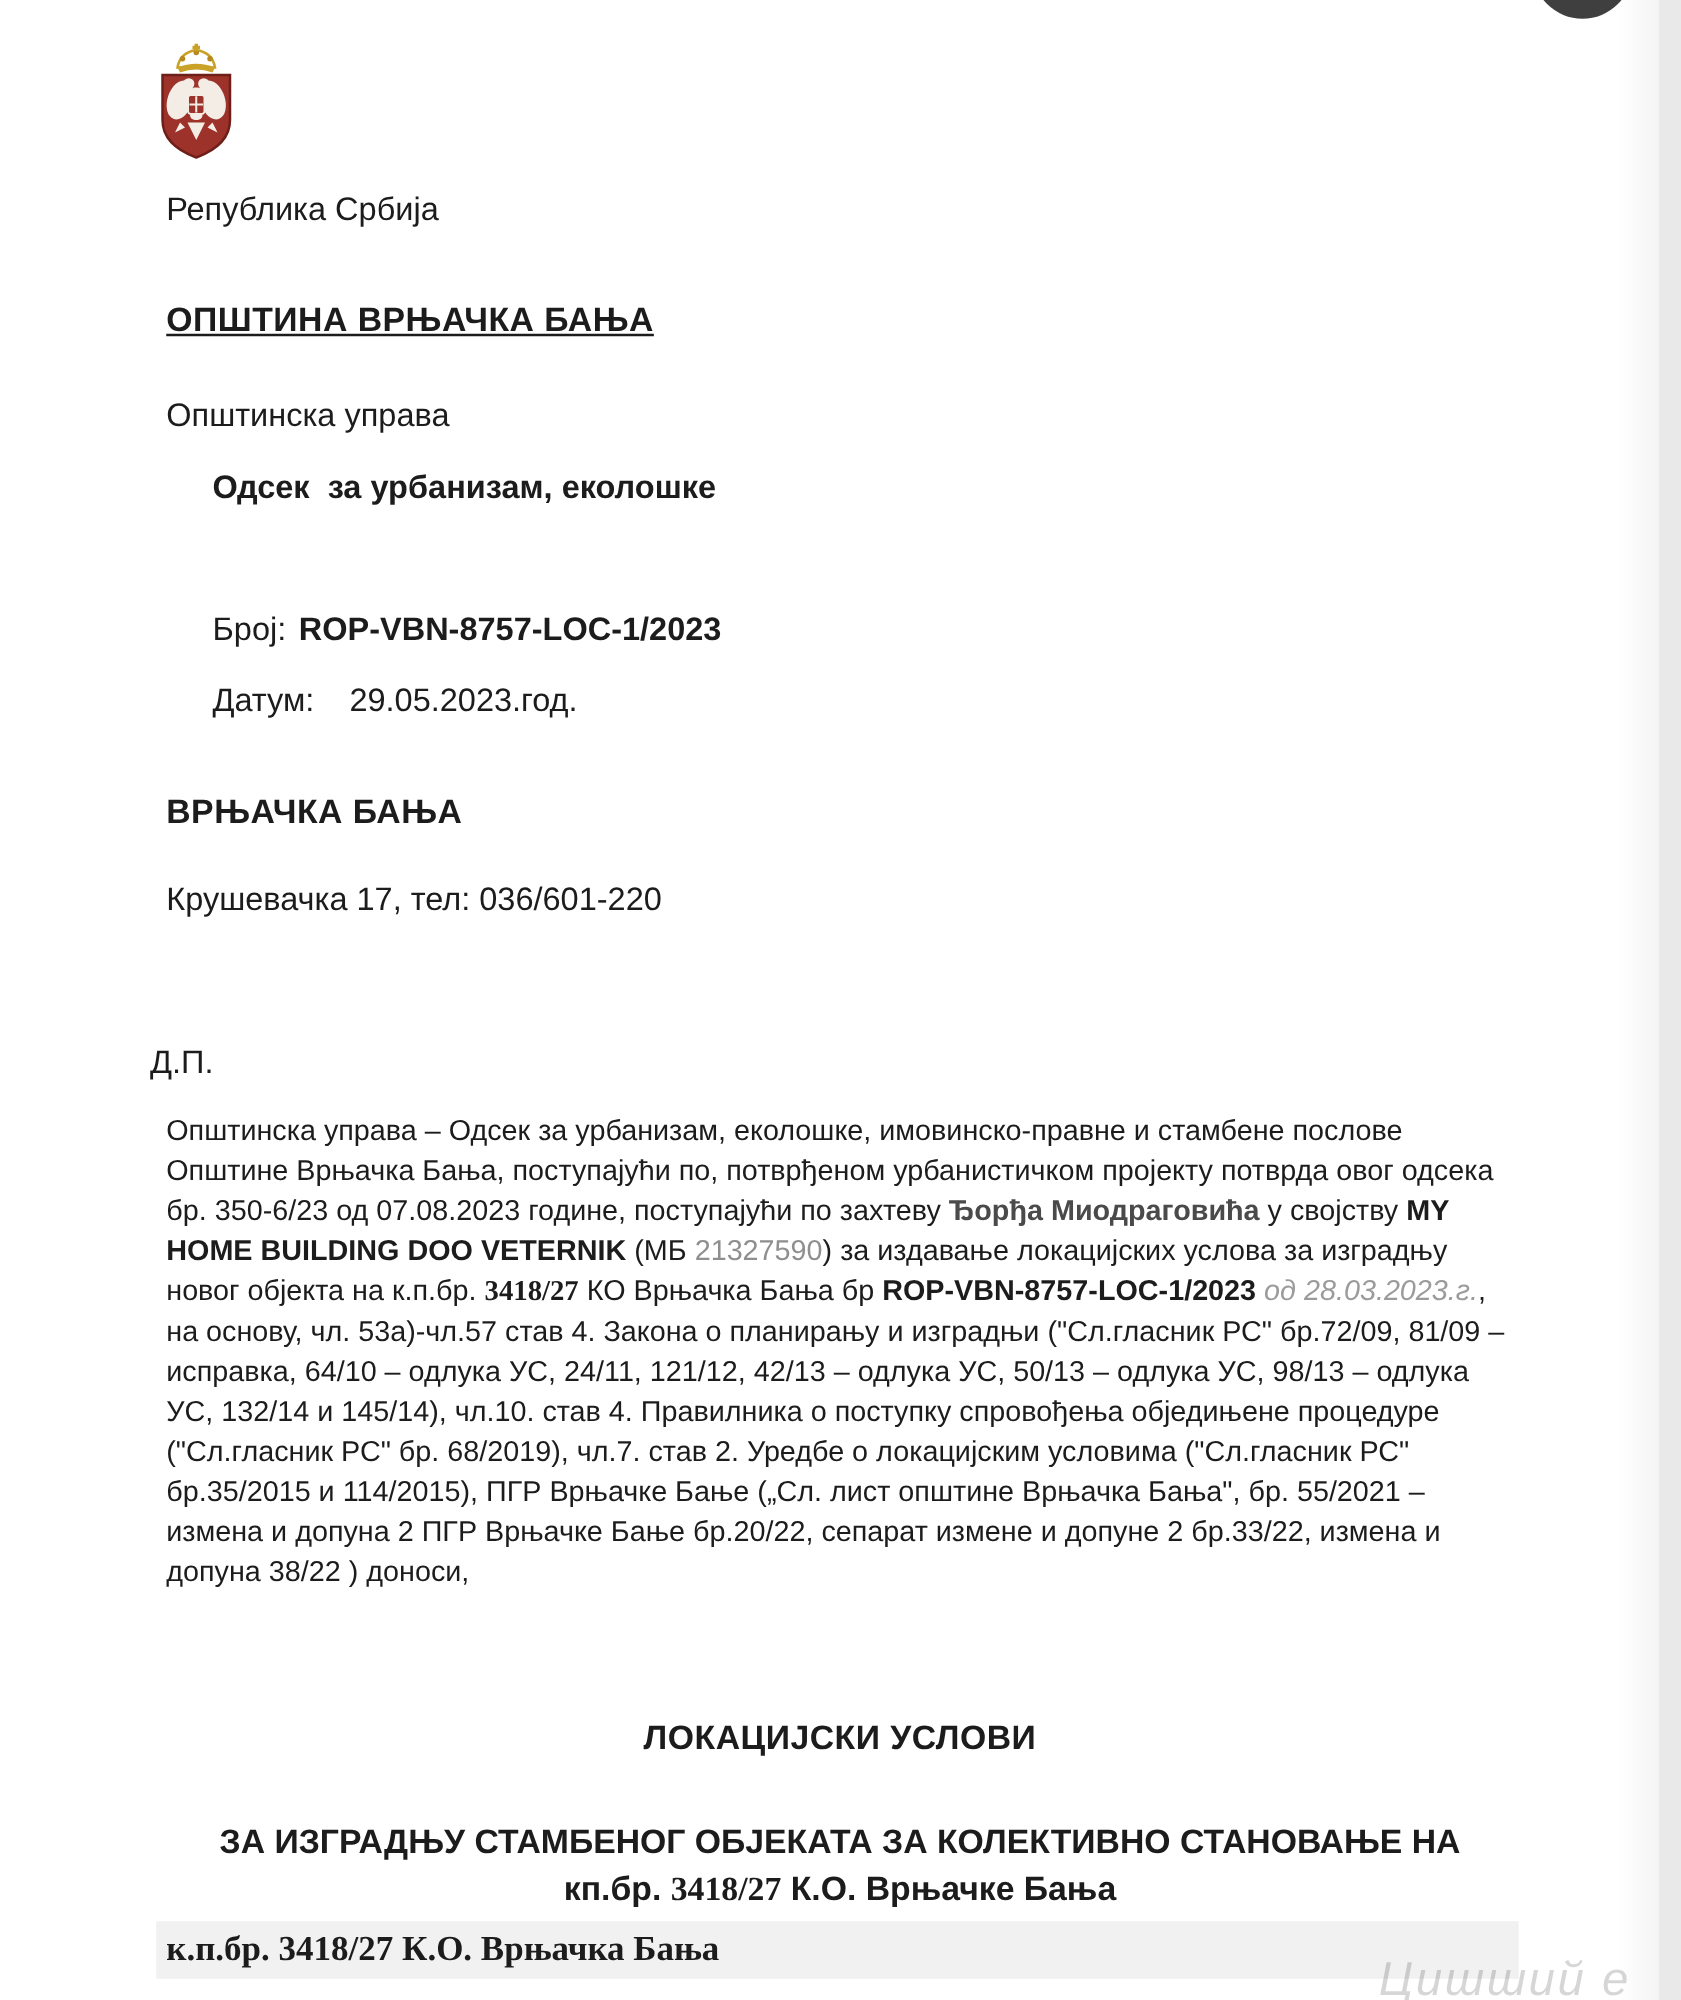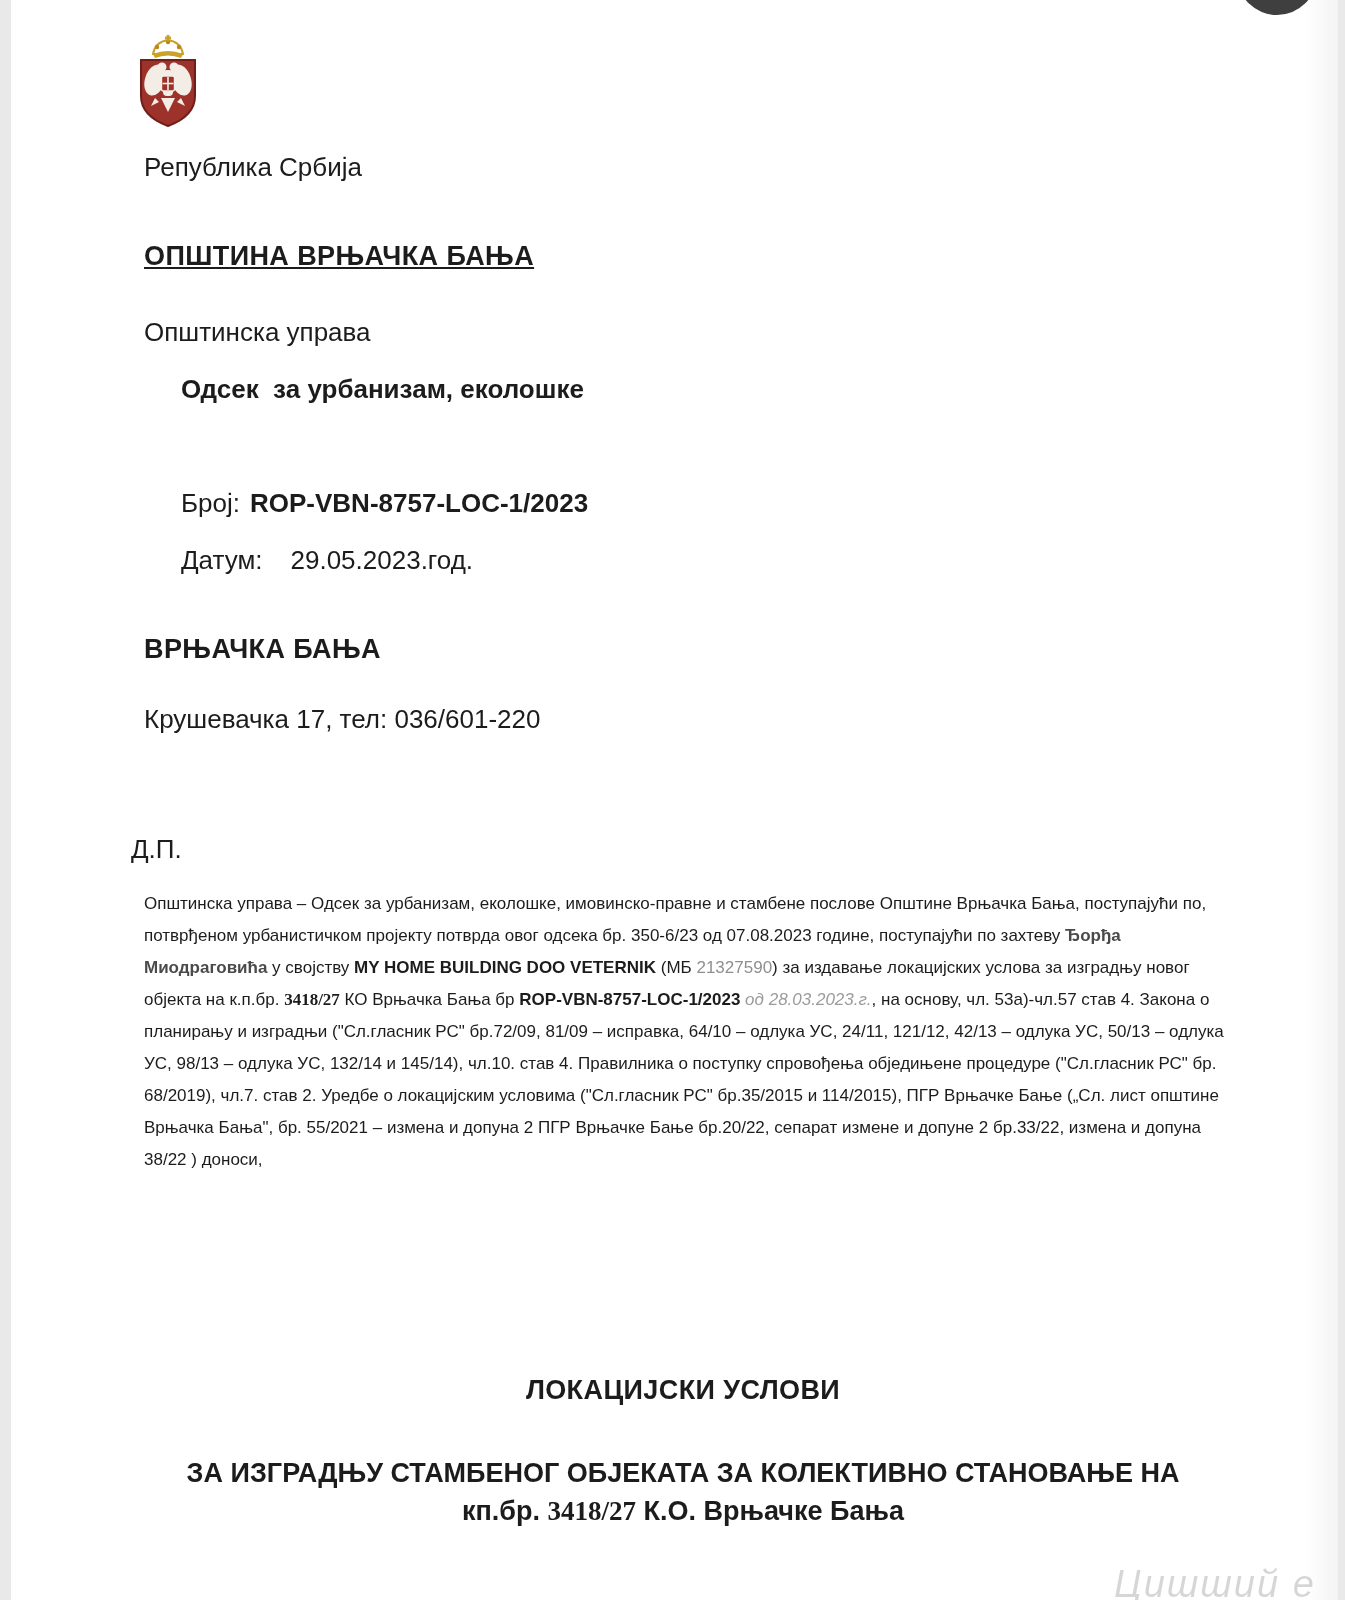--- a/index.html
+++ b/index.html
@@ -3,39 +3,38 @@
 <meta charset="utf-8">
 <style>
   html,body{margin:0;padding:0;background:#e9e9e9;}
   .page{
     position:relative;
     width:1327px;height:1600px;
     background:#ffffff;
     overflow:hidden;
     font-family:"Liberation Sans", sans-serif;
     color:#1c1c1c;
-    margin-left:11px;
   }
   .page::after{ 
     content:"";position:absolute;top:0;right:0;width:34px;height:100%;
     background:linear-gradient(to right, rgba(0,0,0,0) 0%, rgba(0,0,0,0.045) 100%);
     pointer-events:none;
   }
   .abs{position:absolute;white-space:pre-wrap;}
   .line{font-size:26px;line-height:30px;}
   .b{font-weight:bold;}
   .big{font-size:27px;}
   .top-circle{
     position:absolute;left:1226px;top:-65px;width:80px;height:80px;
     border-radius:50%;background:#3f3f3f;
   }
   
   .para{
     left:133px;top:888px;width:1082px;
-    font-size:17px;line-height:32px;text-align:left;
+    font-size:23px;line-height:32px;text-align:left;
   }
   .seg-normal{}
   .seg-bold{font-weight:bold;}
   .seg-bold-name{font-weight:bold;color:#4a4a4a;}
   .seg-grey{color:#8f8f8f;}
   .seg-bold-serif{font-weight:bold;font-family:"Liberation Serif", serif;}
   .seg-italic-grey{font-style:italic;color:#9b9b9b;}
   
   .h-center{left:0;width:1312px;text-align:center;font-weight:bold;padding-left:16px;}
   .footer-parcel{
@@ -118,16 +117,17 @@
   <div class="abs line" style="left:120px;top:834px;">Д.П.</div>
 
   <div class="abs para"><span class="seg-normal">Општинска управа – Одсек за урбанизам, еколошке, имовинско-правне и стамбене послове Општине Врњачка Бања, поступајући по, потврђеном урбанистичком пројекту потврда овог одсека бр. 350-6/23 од 07.08.2023 године, поступајући по захтеву </span><span class="seg-bold-name">Ђорђа Миодраговића</span><span class="seg-normal"> у својству </span><span class="seg-bold">MY HOME BUILDING DOO VETERNIK</span><span class="seg-normal"> (МБ </span><span class="seg-grey">21327590</span><span class="seg-normal">) за издавање локацијских услова за изградњу новог објекта на к.п.бр. </span><span class="seg-bold-serif">3418/27</span><span class="seg-normal"> КО Врњачка Бања бр </span><span class="seg-bold">ROP-VBN-8757-LOC-1/2023</span><span class="seg-normal"> </span><span class="seg-italic-grey">од 28.03.2023.г.</span><span class="seg-normal">, на основу, чл. 53а)-чл.57 став 4. Закона о планирању и изградњи ("Сл.гласник РС" бр.72/09, 81/09 – исправка, 64/10 – одлука УС, 24/11, 121/12, 42/13 – одлука УС, 50/13 – одлука УС, 98/13 – одлука УС, 132/14 и 145/14), чл.10. став 4. Правилника о поступку спровођења обједињене процедуре ("Сл.гласник РС" бр. 68/2019), чл.7. став 2. Уредбе о локацијским условима ("Сл.гласник РС" бр.35/2015 и 114/2015), ПГР Врњачке Бање („Сл. лист општине Врњачка Бања", бр. 55/2021 – измена и допуна 2 ПГР Врњачке Бање бр.20/22, сепарат измене и допуне 2 бр.33/22, измена и допуна 38/22 ) доноси,</span></div>
 
   <div class="abs line big h-center" style="top:1375px;letter-spacing:0.4px;">ЛОКАЦИЈСКИ УСЛОВИ</div>
 
   <div class="abs line big h-center" style="top:1458px;">ЗА ИЗГРАДЊУ СТАМБЕНОГ ОБЈЕКАТА ЗА КОЛЕКТИВНО СТАНОВАЊЕ НА</div>
 
   <div class="abs line big h-center" style="top:1496px;"><span class="seg-bold">кп.бр. </span><span class="seg-bold-serif">3418/27</span><span class="seg-bold"> К.О. Врњачке Бања</span></div>
 
+  <div class="abs footer-parcel">к.п.бр. 3418/27 К.О. Врњачка Бања</div>
 
   <div class="abs watermark">Цишший е се</div>
 
 </div>
 
 </body></html>

